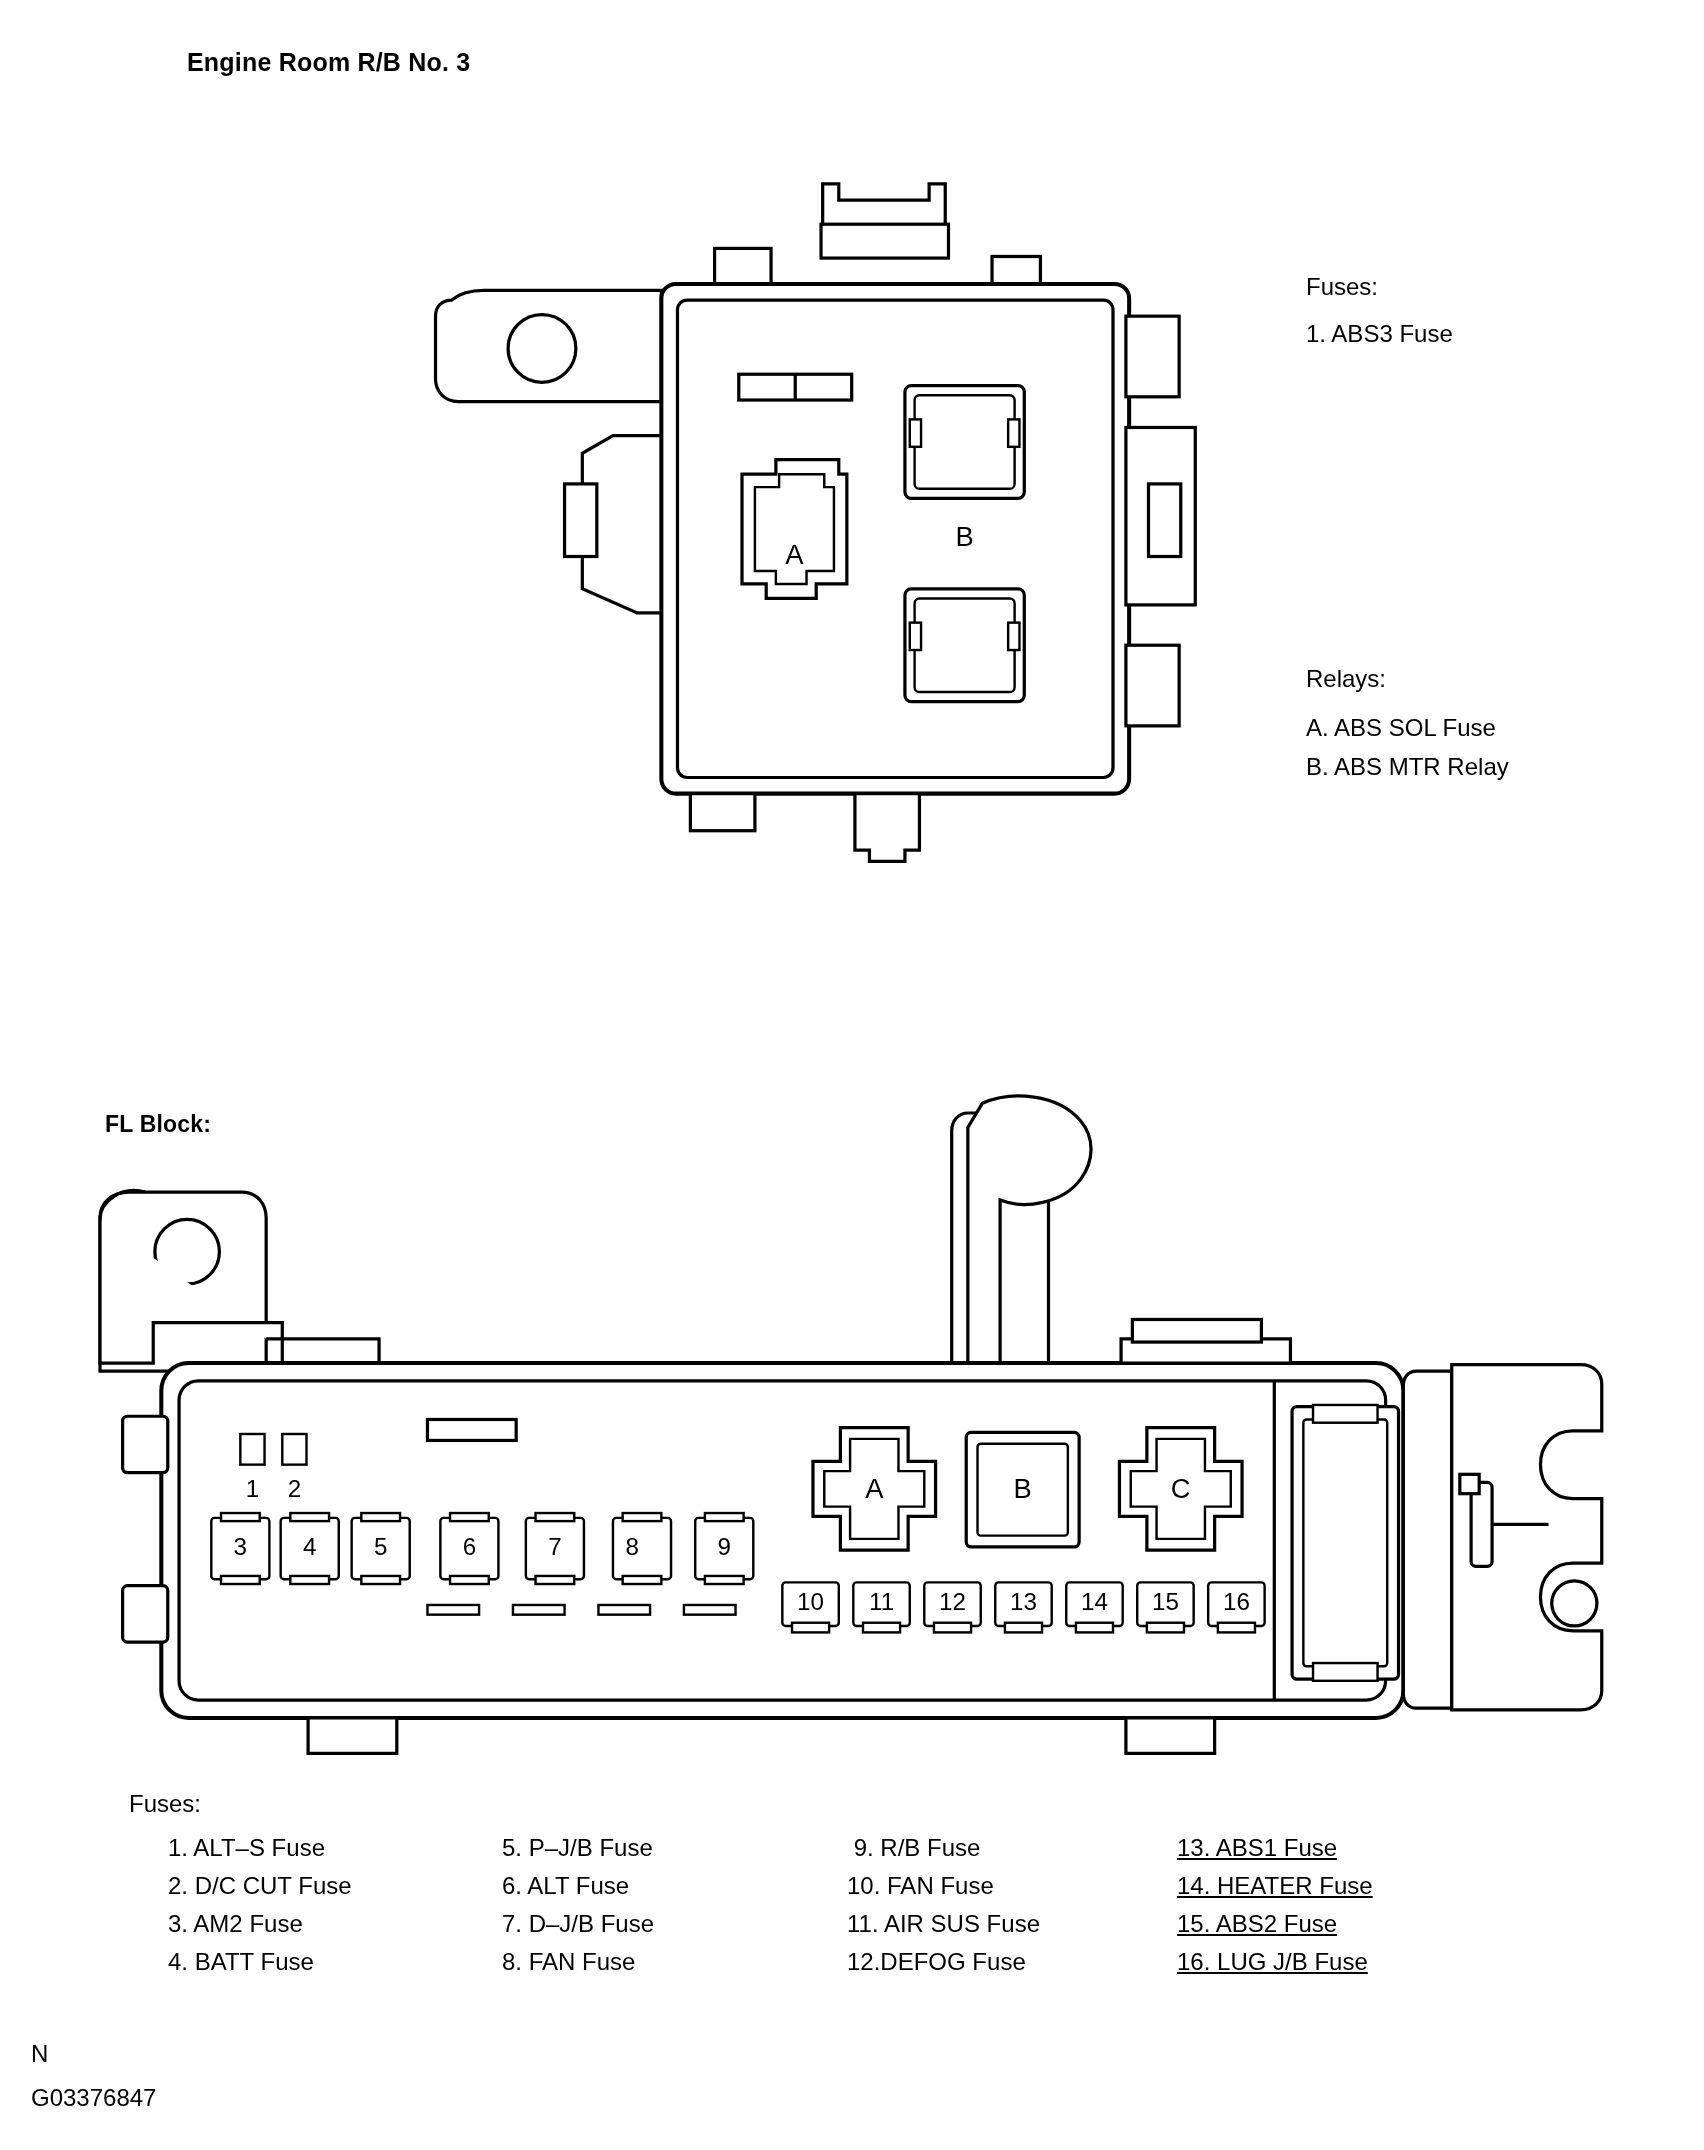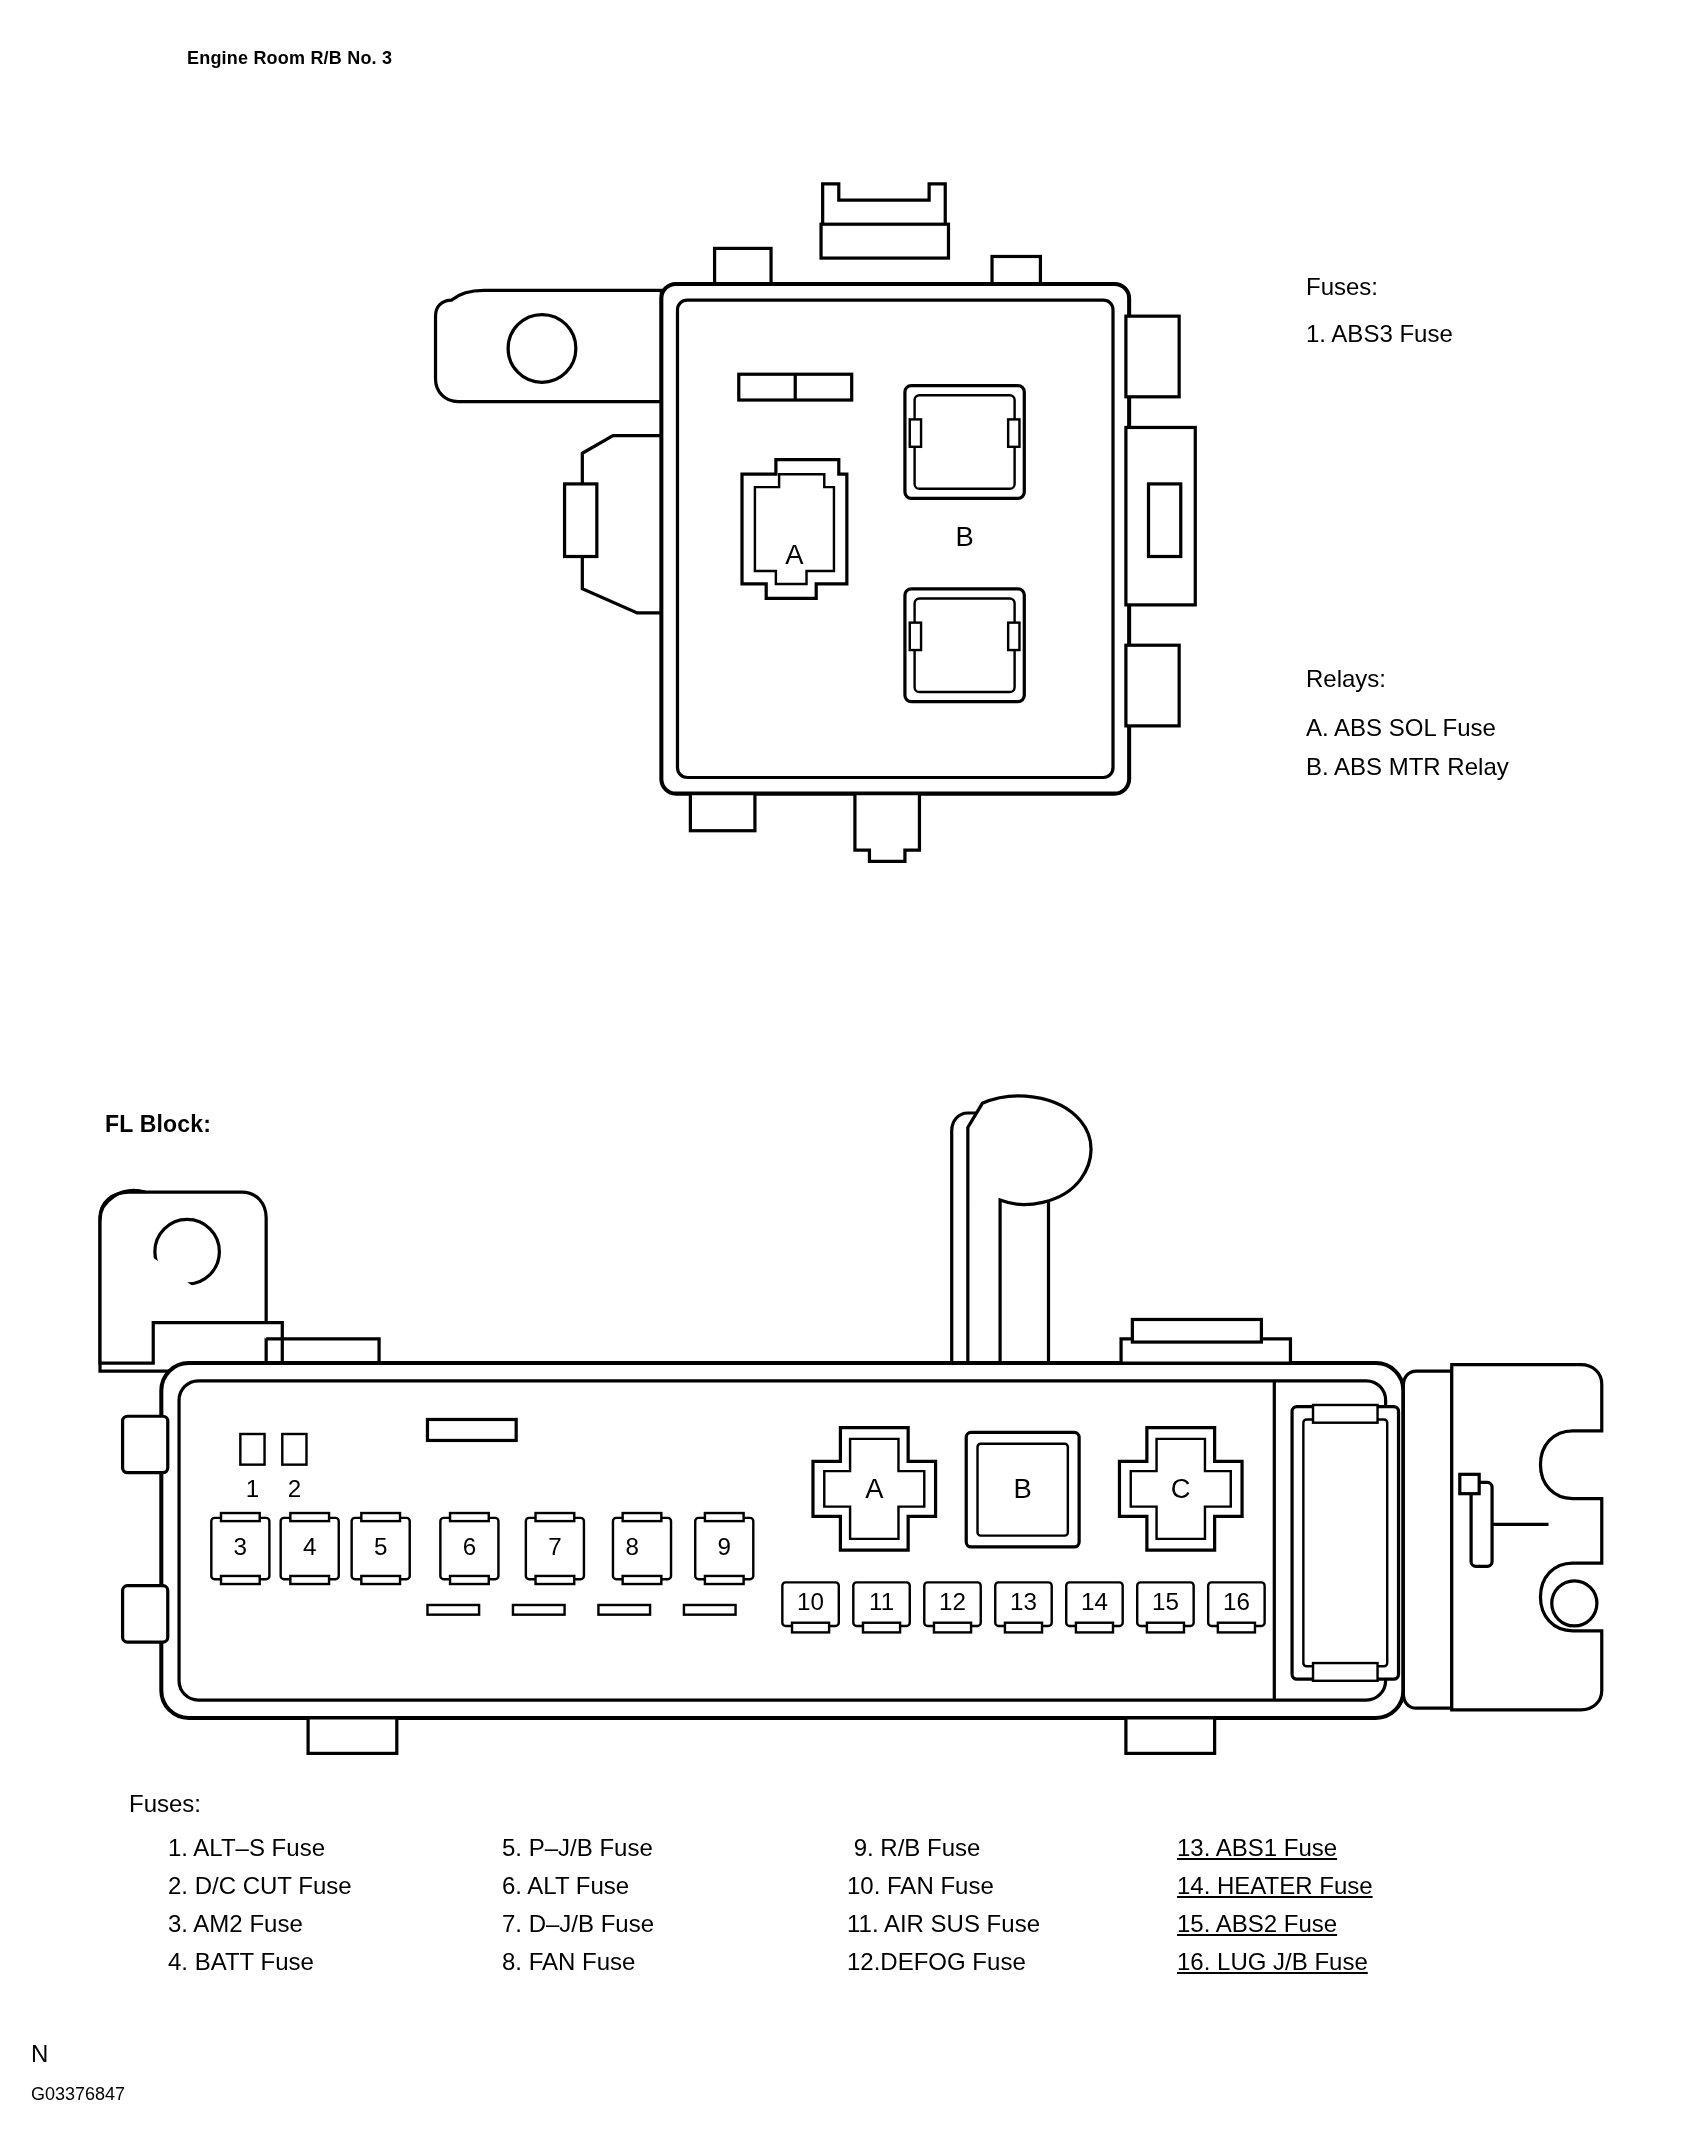--- a/index.html
+++ b/index.html
@@ -20,21 +20,21 @@
     left: 0; top: 0;
     width: 1705px;
     height: 2151px;
   }
 
   
   .title-1 {
     position: absolute;
     left: 187px;
     top: 48px;
-    font-size: 18px;
+    font-size: 25px;
     font-weight: bold;
     letter-spacing: 0.2px;
   }
   .title-2 {
     position: absolute;
     left: 105px;
     top: 1111px;
     font-size: 23px;
     font-weight: bold;
     letter-spacing: 0.2px;
@@ -85,21 +85,21 @@
   .corner-n {
     position: absolute;
     left: 31px;
     top: 2040px;
     font-size: 24px;
   }
   .corner-code {
     position: absolute;
     left: 31px;
     top: 2084px;
-    font-size: 18px;
+    font-size: 24px;
     text-align: right;
   }
 
   
   svg.diagram {
     position: absolute;
     left: 0;
     top: 0;
     width: 1705px;
     height: 2151px;

